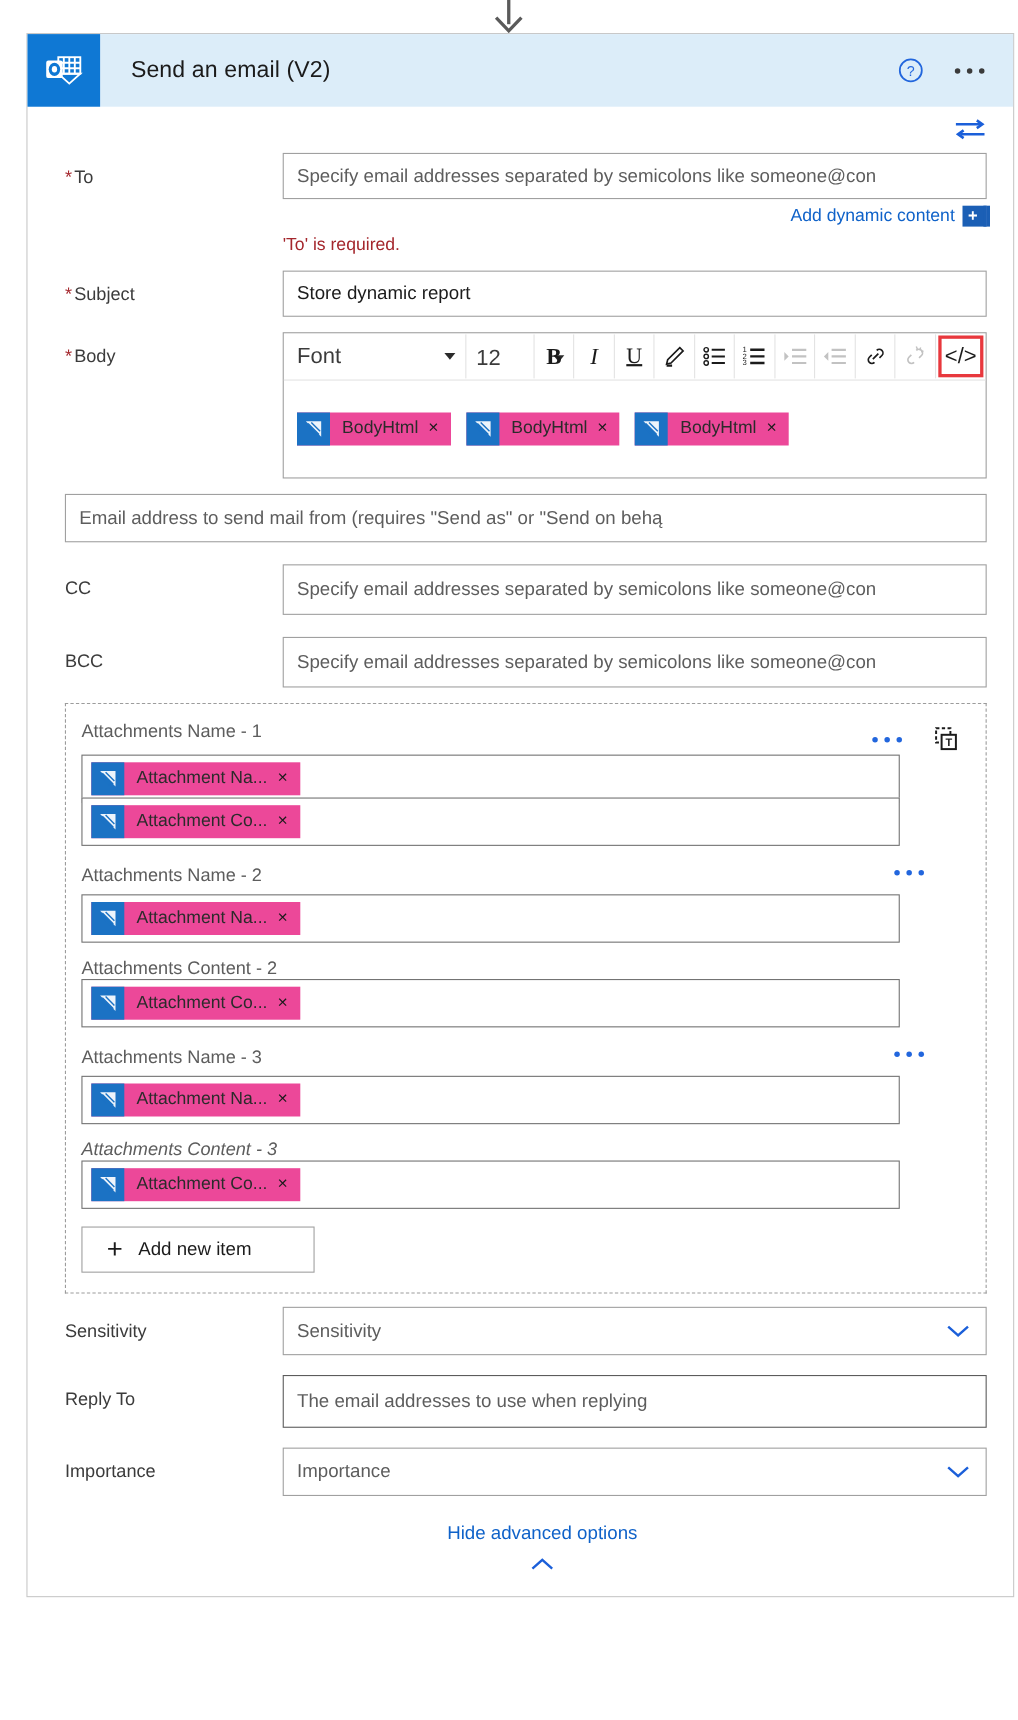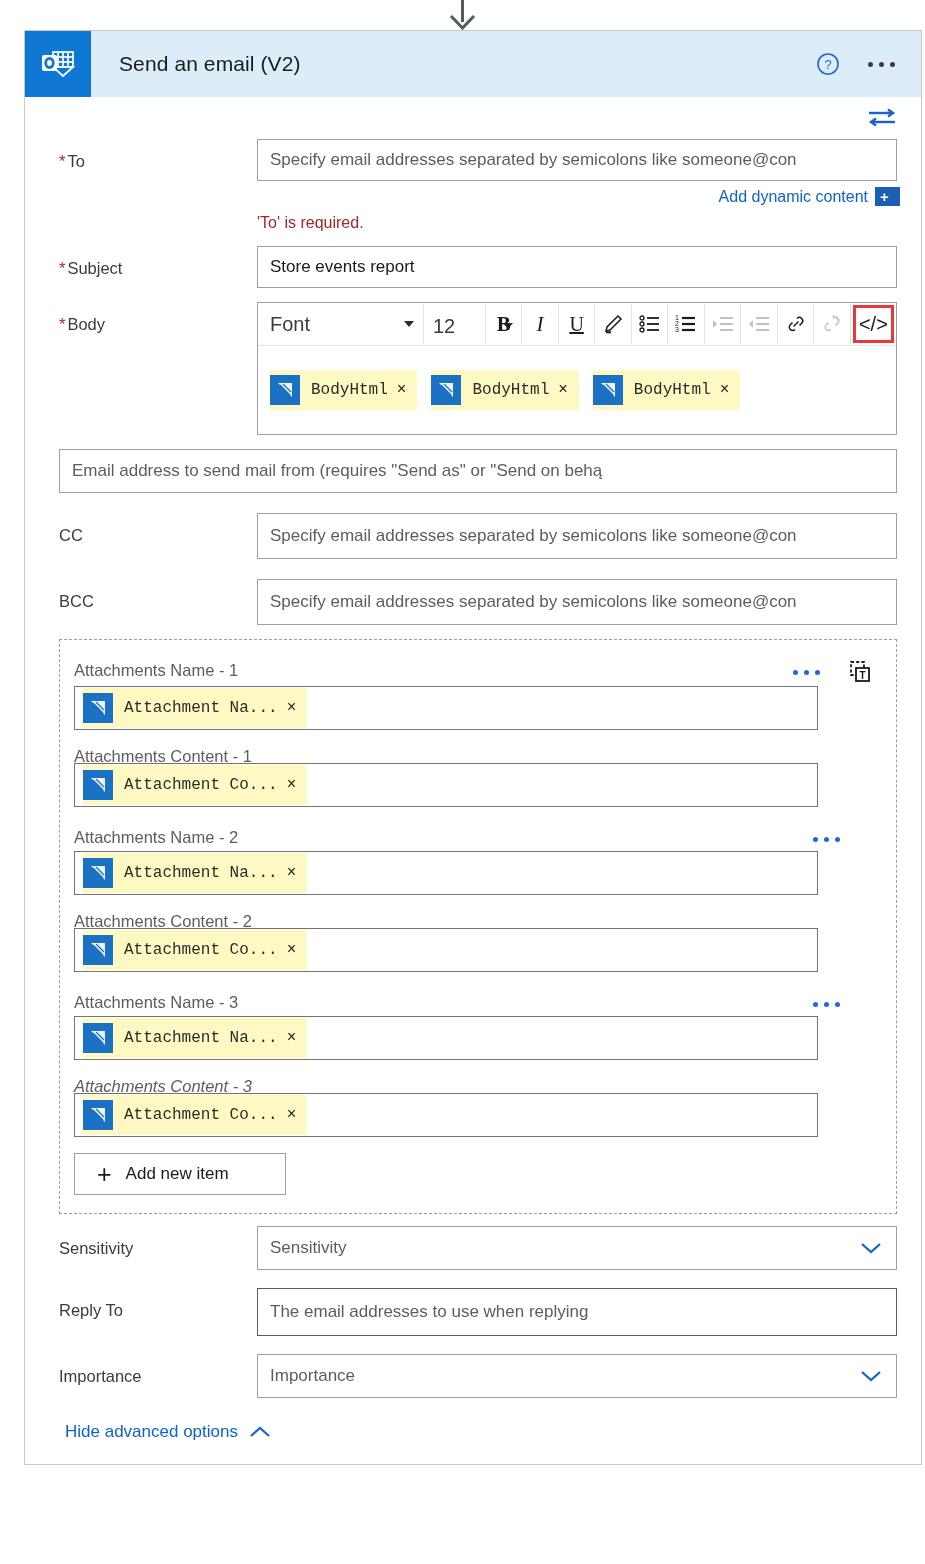--- a/index.html
+++ b/index.html
@@ -242,26 +242,25 @@
     display: flex;
     align-items: center;
     gap: 14px;
     flex-wrap: wrap;
   }
 
   
   .token {
     display: inline-flex;
     align-items: center;
-    background: #fef9c3;
-    height: 40px;
+    background: #ec4899;
+    height: 30px;
     font-size: 16px;
     color: #2b2b2b;
     white-space: nowrap;
-    font-family: Liberation Mono, monospace;
   }
   .token .tok-icon {
     width: 30px; height: 30px;
     flex: 0 0 30px;
     background: #1b72c4;
     display: flex;
     align-items: center;
     justify-content: center;
   }
   .token .tok-label {
@@ -278,21 +277,21 @@
   .array-box {
     margin: 8px 24px 10px 34px;
     border: 1px dashed #9c9c9c;
     padding: 16px 20px 18px 14px;
     position: relative;
     box-sizing: border-box;
   }
   .arr-item { margin-bottom: 6px; }
   .arr-head {
     display: flex;
-    align-items: center;
+    align-items: flex-start;
     justify-content: space-between;
     min-height: 24px;
   }
   .arr-label {
     font-size: 16.5px;
     color: #5d5d5d;
     line-height: 1.12;
     max-width: 210px;
     word-break: break-word;
   }
@@ -360,20 +359,21 @@
     width: 22px; height: 14px;
     display: block;
   }
 
   
   .adv-row {
     padding: 24px 0 0 40px;
     display: flex;
     align-items: center;
     gap: 11px;
+    flex-direction: column;
   }
   .adv-link {
     color: #0f62c9;
     font-size: 17px;
     cursor: pointer;
   }
 </style>
 </head>
 <body>
 
@@ -443,21 +443,21 @@
         <div class="err-text">'To' is required.</div>
       </div>
     </div>
 
     <div class="field-row" style="margin-top:6px;">
       <div class="field-label">
         <span class="req">*</span><span>Subject</span>
       </div>
       <div class="field-ctrl">
         <div class="txtbox value">
-          <span>Store events report</span>
+          <span>Store dynamic report</span>
         </div>
       </div>
     </div>
 
     <div class="field-row">
       <div class="field-label">
         <span class="req">*</span><span>Body</span>
       </div>
       <div class="field-ctrl">
         <div class="rte">
@@ -652,23 +652,20 @@
                     <line x1="7" y1="3" x2="15" y2="11"></line>
                     <line x1="3" y1="7" x2="11" y2="15"></line>
                 </g>
               </svg>
             </span>
             <span class="tok-label">Attachment Na...</span>
             <span class="tok-x">×</span>
           </span>
         </div>
 
-        <div class="arr-head" style="margin-top:14px;">
-          <span class="arr-label">Attachments Content - 1</span>
-        </div>
         <div class="arr-input" style="margin-top:-5px;">
           <span class="token">
             <span class="tok-icon">
               <svg width="18" height="18" viewBox="0 0 18 18">
                 <path d="M2 2 L16 2 L16 16 Z" fill="#ffffff" opacity="0.92"></path>
                 <g stroke="#1b72c4" stroke-width="1.3">
                   <line x1="4" y1="4" x2="14" y2="14"></line>
                     <line x1="7" y1="3" x2="15" y2="11"></line>
                     <line x1="3" y1="7" x2="11" y2="15"></line>
                 </g>

